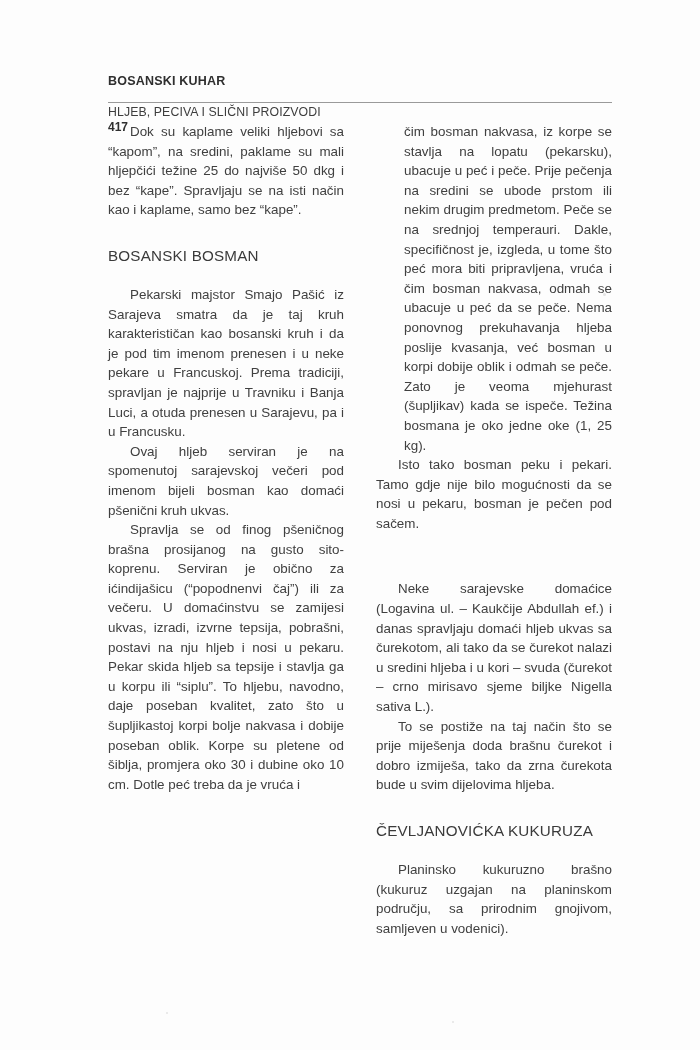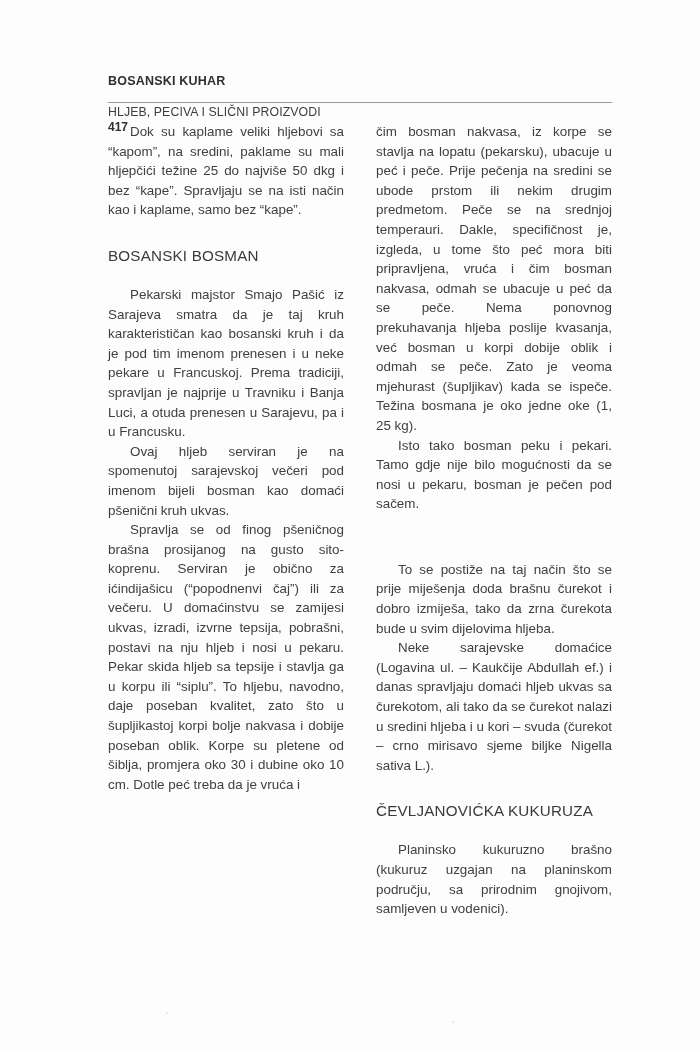--- a/index.html
+++ b/index.html
@@ -81,20 +81,21 @@
     font-size: 13.4px;
     line-height: 19.6px;
     text-align: justify;
     text-justify: inter-word;
     text-indent: 22px;
     color: #404040;
     hyphens: none;
   }
   p.para.noindent {
     text-indent: 0;
+    margin-left: 28px;
   }
   p.para + p.para {
     margin-top: 0;
   }
 
   h2.section {
     margin: 0;
     font-size: 15.2px;
     font-weight: normal;
     letter-spacing: 0.2px;
@@ -141,22 +142,22 @@
     </div>
 
     <div class="col">
 
       <p class="para noindent">čim bosman nakvasa, iz korpe se stavlja na lopatu (pekarsku), ubacuje u peć i peče. Prije pečenja na sredini se ubode prstom ili nekim drugim predmetom. Peče se na srednjoj temperauri. Dakle, specifičnost je, izgleda, u tome što peć mora biti pripravljena, vruća i čim bosman nakvasa, odmah se ubacuje u peć da se peče. Nema ponovnog prekuhavanja hljeba poslije kvasanja, već bosman u korpi dobije oblik i odmah se peče. Zato je veoma mjehurast (šupljikav) kada se ispeče. Težina bosmana je oko jedne oke (1, 25 kg).</p>
       <p class="para">Isto tako bosman peku i pekari. Tamo gdje nije bilo mogućnosti da se nosi u pekaru, bosman je pečen pod sačem.</p>
 
       <div class="sp-before-head"></div>
       <div class="sp-after-head"></div>
 
+      <p class="para">Neke sarajevske domaćice (Logavina ul. – Kaukčije Abdullah ef.) i danas spravljaju domaći hljeb ukvas sa čurekotom, ali tako da se čurekot nalazi u sredini hljeba i u kori – svuda (čurekot – crno mirisavo sjeme biljke Nigella sativa L.).</p>
       <p class="para">To se postiže na taj način što se prije miješenja doda brašnu čurekot i dobro izmiješa, tako da zrna čurekota bude u svim dijelovima hljeba.</p>
-      <p class="para">Neke sarajevske domaćice (Logavina ul. – Kaukčije Abdullah ef.) i danas spravljaju domaći hljeb ukvas sa čurekotom, ali tako da se čurekot nalazi u sredini hljeba i u kori – svuda (čurekot – crno mirisavo sjeme biljke Nigella sativa L.).</p>
 
       <div class="sp-before-head"></div>
       <h2 class="section">ČEVLJANOVIĆKA KUKURUZA</h2>
       <div class="sp-after-head"></div>
 
       <p class="para">Planinsko kukuruzno brašno (kukuruz uzgajan na planinskom području, sa prirodnim gnojivom, samljeven u vodenici).</p>
     </div>
   </div>
 
   <span class="speckle" style="left:603px; top:293px; width:3px; height:3px;"></span>

